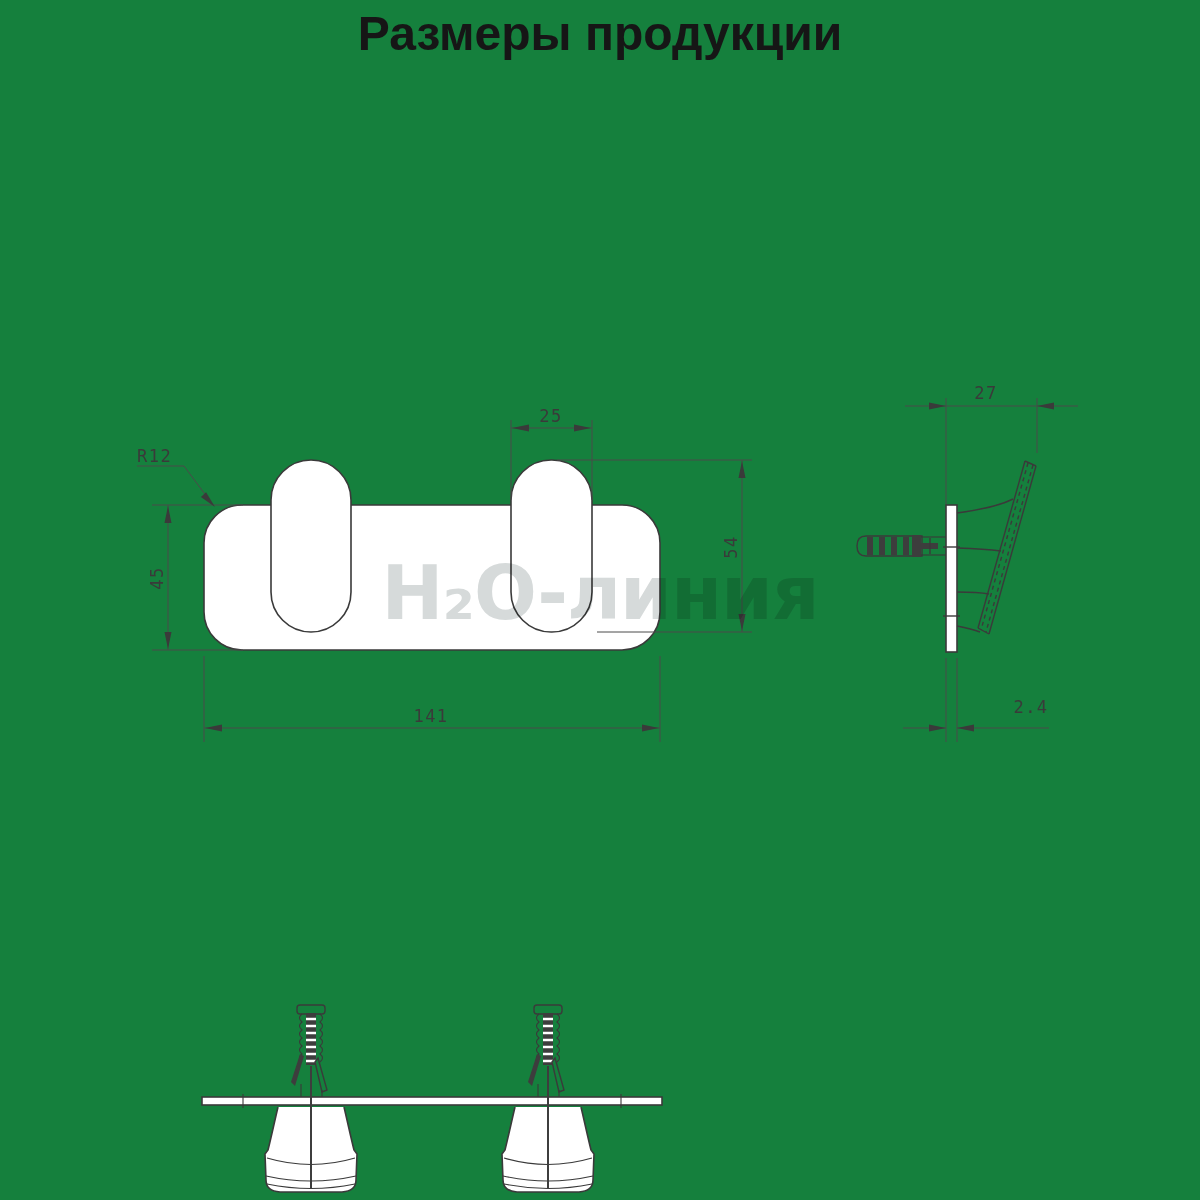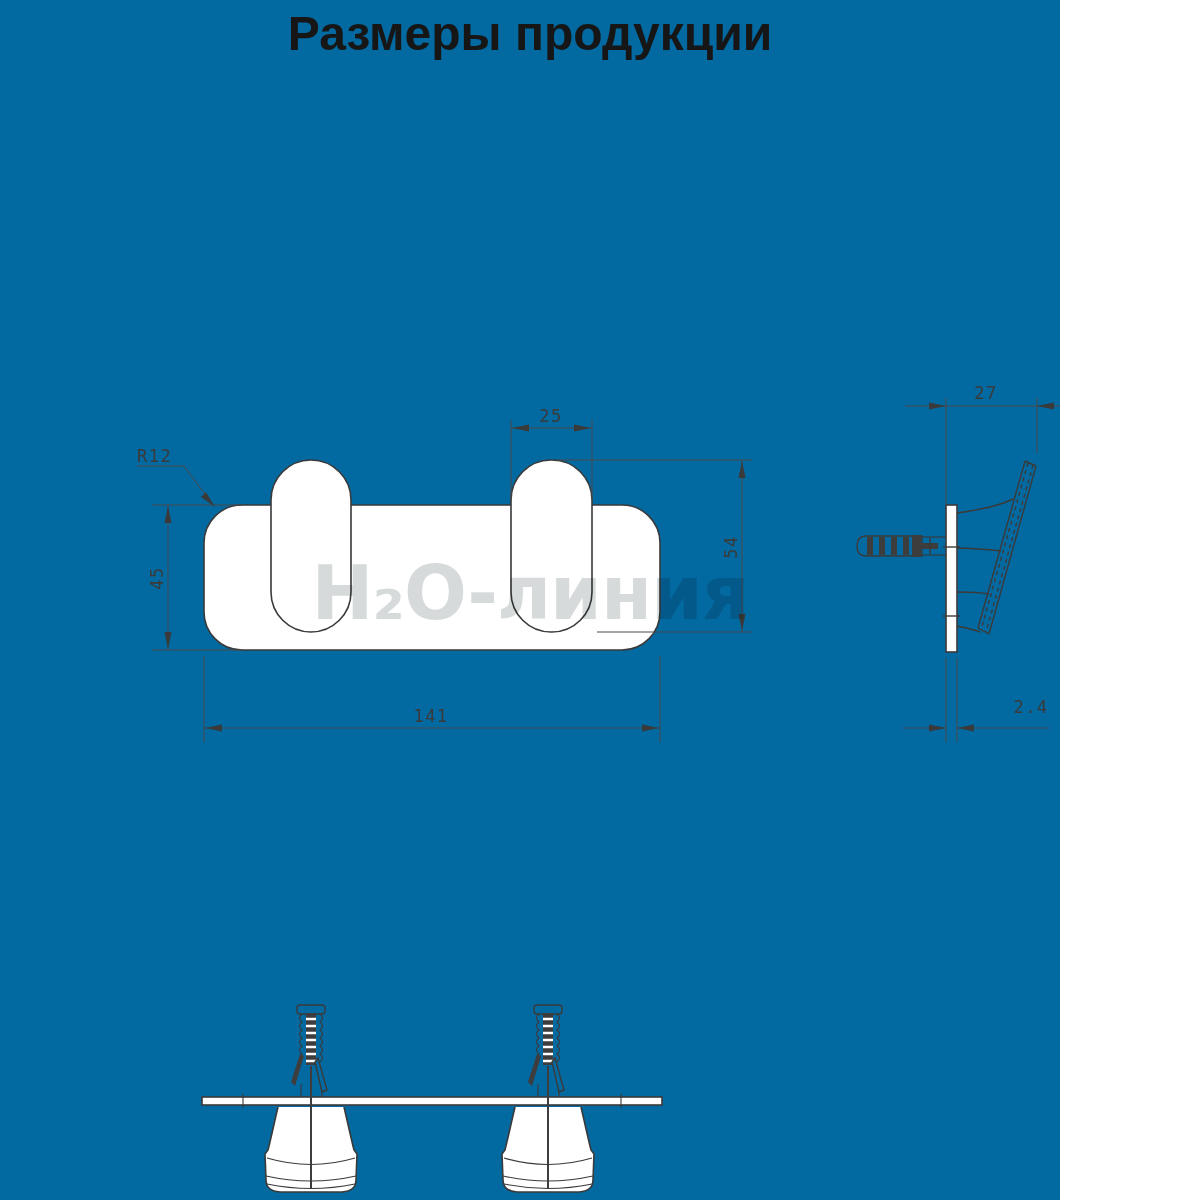--- a/index.html
+++ b/index.html
@@ -1,16 +1,16 @@
 <!DOCTYPE html>
 <html><head>
 <meta charset="utf-8">
 <style>
   html,body{margin:0;padding:0;background:#fff;}
-  .page{position:relative;width:1060px;height:1200px;background:#0369a1;overflow:hidden;
+  .page{position:relative;width:1200px;height:1200px;background:#15803d;overflow:hidden;
         font-family:"Liberation Sans",sans-serif;}
   .title{position:absolute;top:6px;left:0;width:100%;text-align:center;
          font-size:48px;font-weight:600;color:#161616;letter-spacing:0;}
   .drawing{position:absolute;left:0;top:0;width:1200px;height:1200px;}
   .watermark{position:absolute;top:550px;left:0;width:100%;text-align:center;
          font-family:"DejaVu Sans","Liberation Sans",sans-serif;
          font-weight:bold;font-size:74px;color:#d6dada;letter-spacing:-1px;
          mix-blend-mode:multiply;pointer-events:none;}
   svg text{font-family:"DejaVu Sans Mono","Liberation Mono",monospace;
          font-size:17px;fill:#3a3a3a;letter-spacing:1.5px;}

